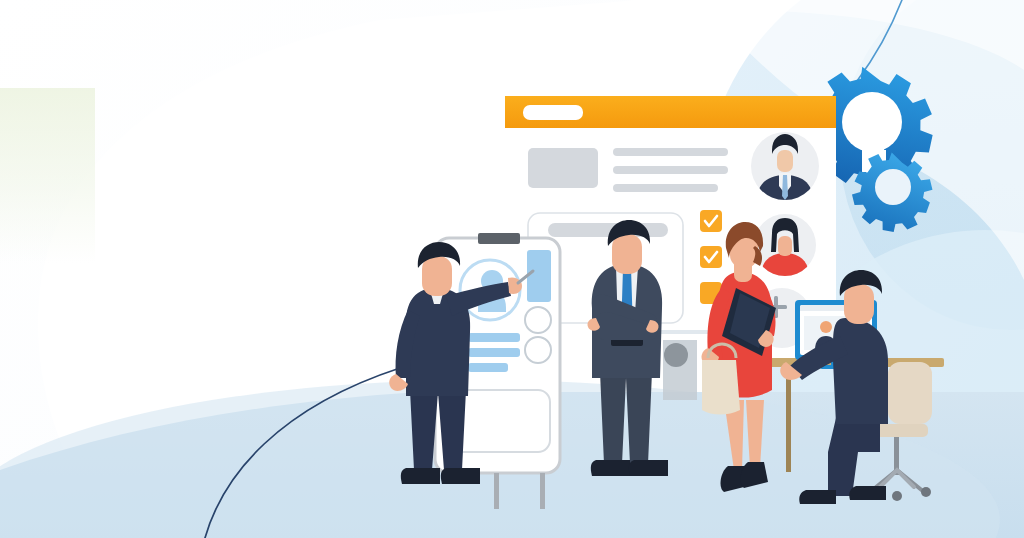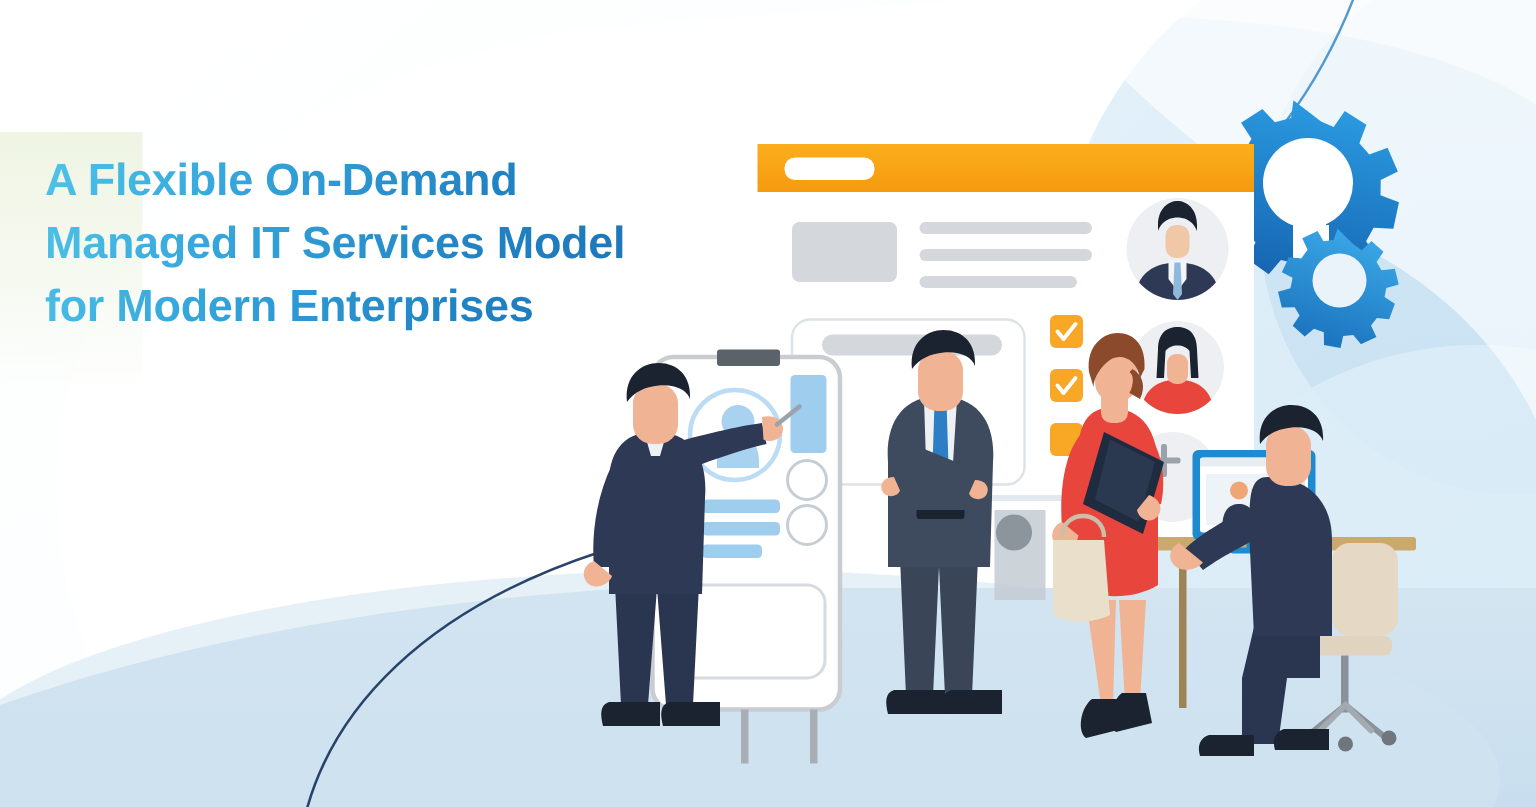--- a/index.html
+++ b/index.html
@@ -79,25 +79,20 @@
 
   <div id="tint-block"></div>
 
   <div class="layer" style="z-index:6;">
     <svg viewBox="0 0 1024 538" xmlns="http://www.w3.org/2000/svg">
       <path d="M905,-8 C880,60 840,110 790,150 C740,190 700,230 678,280" fill="none" stroke="#3E8FCB" stroke-width="1.6" opacity=".9"></path>
       <path d="M200,560 C215,470 290,404 400,368 C470,345 520,318 548,282" fill="none" stroke="#1F3A63" stroke-width="1.7" opacity=".95"></path>
     </svg>
   </div>
 
-  <div id="headline-block">
-    <h1 id="headline">A Flexible On-Demand
-Managed IT Services Model
-for Modern Enterprises</h1>
-  </div>
 
   <div class="layer" style="z-index:20;">
     <svg viewBox="0 0 1024 538" xmlns="http://www.w3.org/2000/svg">
       <defs>
         <linearGradient id="gearG" x1="0" y1="0" x2="0" y2="1">
           <stop offset="0%" stop-color="#2A9AE0"></stop>
             <stop offset="100%" stop-color="#1665B2"></stop>
         </linearGradient>
         <linearGradient id="gearG2" x1="0" y1="0" x2="0" y2="1">
           <stop offset="0%" stop-color="#3AA6E6"></stop>

